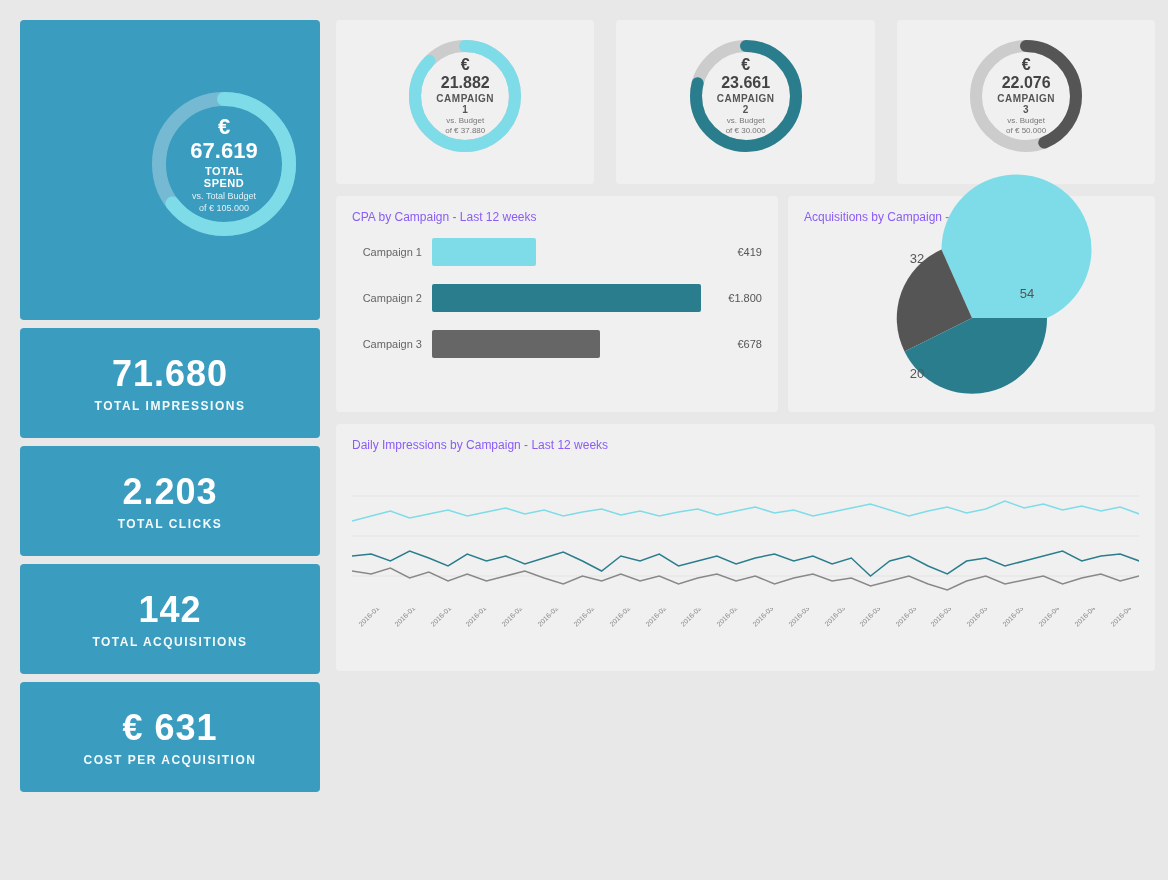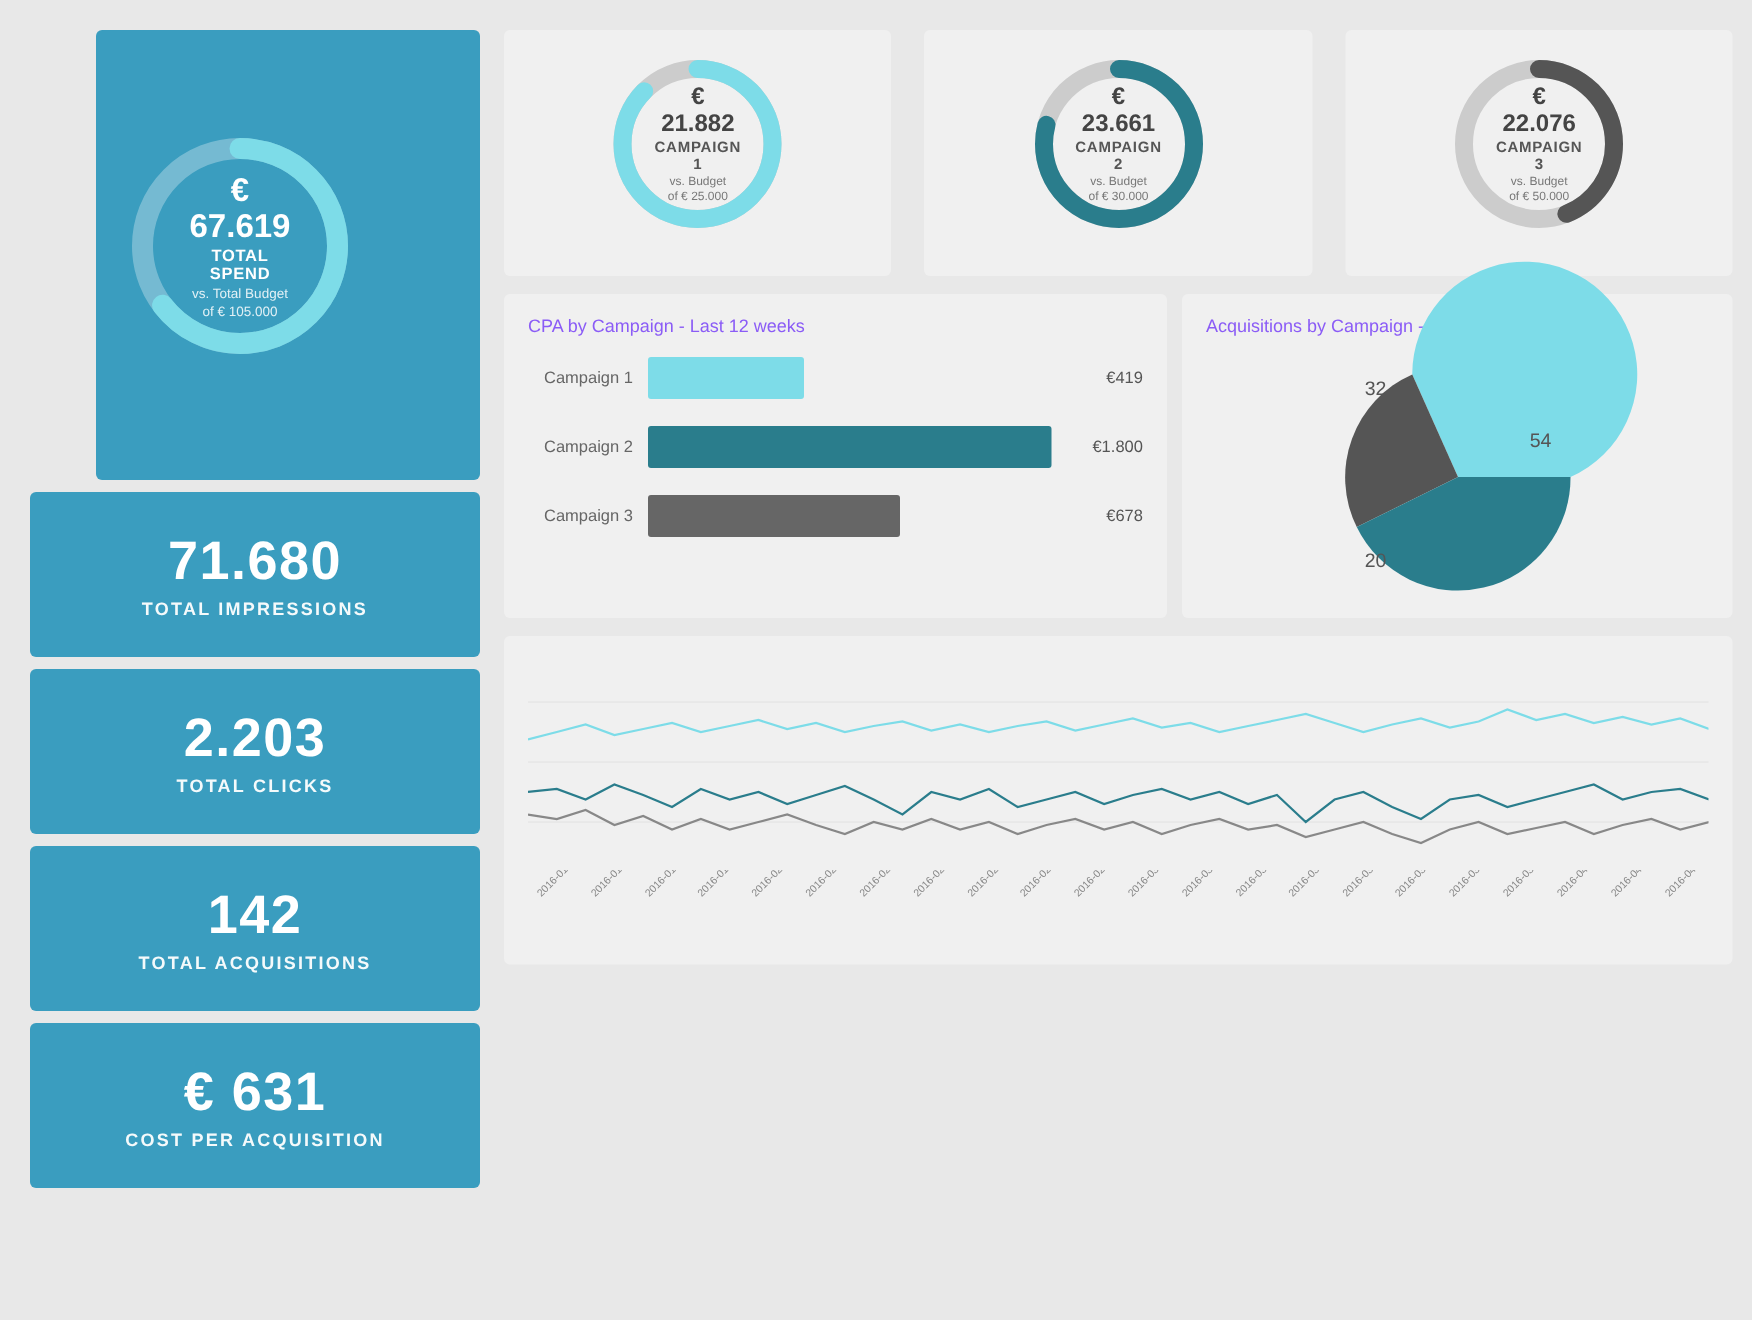--- a/index.html
+++ b/index.html
@@ -20,25 +20,24 @@
       display: flex;
       flex-direction: column;
       gap: 8px;
     }
 
     .sidebar-top {
       background: #3a9dbf;
       border-radius: 4px;
       display: flex;
       flex-direction: column;
-      align-items: flex-start;
+      align-items: flex-end;
       justify-content: center;
       padding: 24px 16px;
       min-height: 300px;
-      margin-left: 44px;
     }
 
     .donut-container {
       position: relative;
       width: 160px;
       height: 160px;
       margin-bottom: 12px;
     }
 
     .donut-container svg {
@@ -301,21 +300,21 @@
     <div class="campaign-card">
       <div class="campaign-donut">
         <svg width="120" height="120" viewBox="0 0 120 120">
           <circle cx="60" cy="60" r="50" fill="none" stroke="#cccccc" stroke-width="12"></circle>
           <circle cx="60" cy="60" r="50" fill="none" stroke="#7ddce8" stroke-width="12" stroke-dasharray="314.16" stroke-dashoffset="40" stroke-linecap="round"></circle>
         </svg>
         <div class="campaign-donut-text">
           <div class="c-amount">€ 21.882</div>
           <div class="c-name">CAMPAIGN 1</div>
           <div class="c-sub">vs. Budget</div>
-          <div class="c-sub">of € 25.000</div>
+          <div class="c-sub">of € 37.880</div>
         </div>
       </div>
     </div>
 
     <div class="campaign-card">
       <div class="campaign-donut">
         <svg width="120" height="120" viewBox="0 0 120 120">
           <circle cx="60" cy="60" r="50" fill="none" stroke="#cccccc" stroke-width="12"></circle>
           <circle cx="60" cy="60" r="50" fill="none" stroke="#2a7d8c" stroke-width="12" stroke-dasharray="314.16" stroke-dashoffset="66" stroke-linecap="round"></circle>
         </svg>
@@ -392,20 +391,21 @@
           <text x="-55" y="-55" font-size="13" fill="#555" text-anchor="middle">32</text>
           <text x="-55" y="60" font-size="13" fill="#555" text-anchor="middle">20</text>
         </svg>
       </div>
 
     </div>
 
   </div>
 
   <div class="line-chart-box">
+    <div class="chart-title">Daily Impressions by Campaign - Last 12 weeks</div>
 
     <svg class="line-chart-area" viewBox="0 0 820 140" preserveAspectRatio="none" style="width:100%; height:140px; display:block;">
 
       <line x1="0" y1="30" x2="820" y2="30" stroke="#ddd" stroke-width="0.5"></line>
       <line x1="0" y1="70" x2="820" y2="70" stroke="#ddd" stroke-width="0.5"></line>
       <line x1="0" y1="110" x2="820" y2="110" stroke="#ddd" stroke-width="0.5"></line>
 
       <polyline fill="none" stroke="#7ddce8" stroke-width="1.5" points="0,55 20,50 40,45 60,52 80,48 100,44 120,50 140,46 160,42 180,48 200,44 220,50 240,46 260,43 280,49 300,45 320,50 340,46 360,43 380,49 400,45 420,41 440,47 460,44 480,50 500,46 520,42 540,38 560,44 580,50 600,45 620,41 640,47 660,43 680,35 700,42 720,38 740,44 760,40 780,45 800,41 820,48"></polyline>
 
       <polyline fill="none" stroke="#2a7d8c" stroke-width="1.5" points="0,90 20,88 40,95 60,85 80,92 100,100 120,88 140,95 160,90 180,98 200,92 220,86 240,95 260,105 280,90 300,95 320,88 340,100 360,95 380,90 400,98 420,92 440,88 460,95 480,90 500,98 520,92 540,110 560,95 580,90 600,100 620,108 640,95 660,92 680,100 700,95 720,90 740,85 760,95 780,90 800,88 820,95"></polyline>

